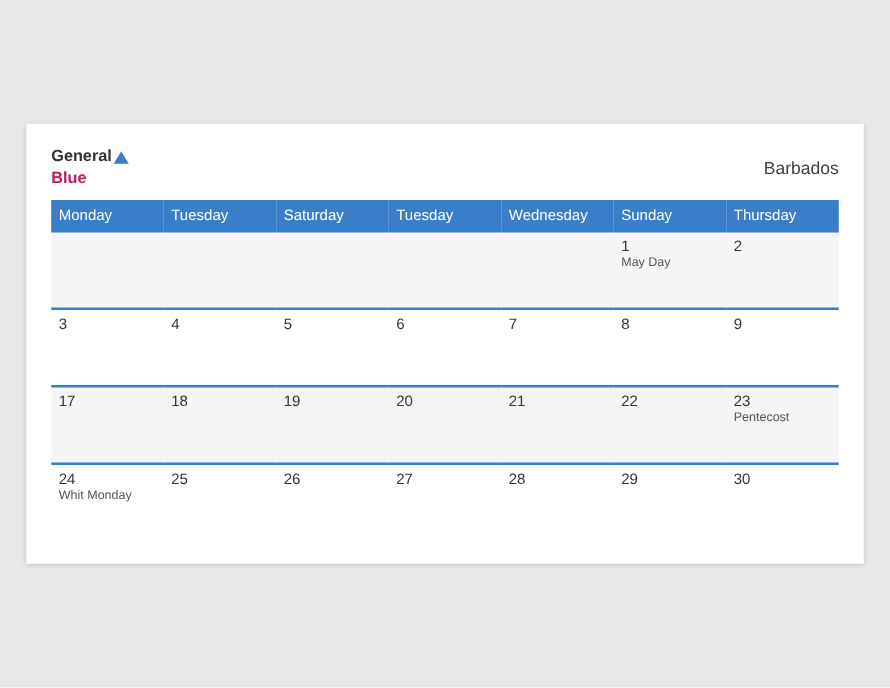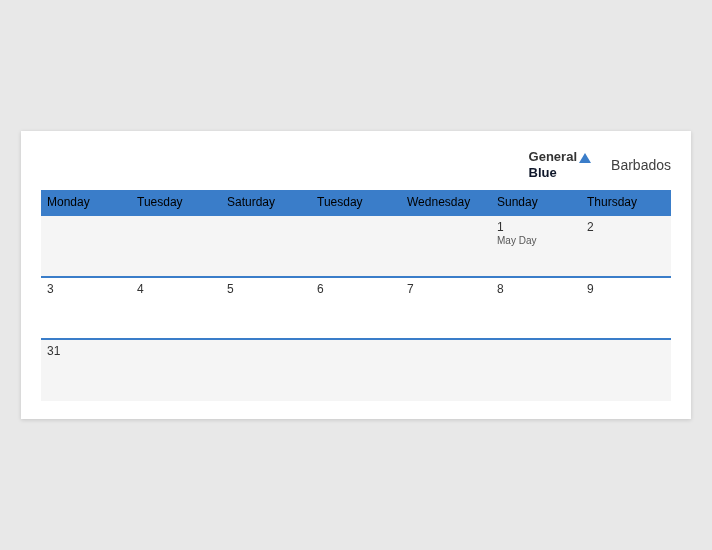--- a/index.html
+++ b/index.html
@@ -14,32 +14,32 @@
     }
     .calendar-wrapper {
       background: #fff;
       width: 670px;
       padding: 18px 20px 18px 20px;
       box-shadow: 0 1px 4px rgba(0,0,0,0.15);
     }
     .cal-header {
       display: flex;
       align-items: center;
-      justify-content: flex-end;
+      justify-content: space-between;
       margin-bottom: 10px;
     }
     .logo {
       display: flex;
       flex-direction: column;
       font-size: 11px;
       font-weight: bold;
       line-height: 1.2;
     }
     .logo-general { color: #333; font-size: 13px; }
-    .logo-blue { color: #0f172a; font-size: 13px; }
+    .logo-blue { color: #be185d; font-size: 13px; }
     .logo-triangle {
       display: inline-block;
       width: 0; height: 0;
       border-left: 6px solid transparent;
       border-right: 6px solid transparent;
       border-bottom: 10px solid #3a7dc9;
       margin-left: 2px;
       vertical-align: middle;
     }
     .cal-title {
@@ -54,21 +54,21 @@
       color: #404040;
       text-align: right;
       min-width: 80px;
     }
     .cal-grid {
       width: 100%;
       border-collapse: collapse;
     }
     .cal-grid thead tr th {
       background: #3a7dc9;
-      color: #000000;
+      color: #ffffff;
       font-size: 12px;
       font-weight: normal;
       padding: 5px 6px;
       text-align: left;
       border: none;
     }
     .cal-grid tbody tr td {
       width: 14.28%;
       vertical-align: top;
       padding: 4px 6px 16px 6px;
@@ -165,24 +165,61 @@
           </td>
           <td>
             <span class="day-num">8</span>
           </td>
           <td>
             <span class="day-num">9</span>
           </td>
         </tr>
         <tr>
           <td>
-            <span class="day-num">31</span>
-          </td>
-          <td class="empty"></td>
-          <td class="empty"></td>
-          <td class="empty"></td>
-          <td class="empty"></td>
-          <td class="empty"></td>
-          <td class="empty"></td>
+            <span class="day-num">17</span>
+          </td>
+          <td>
+            <span class="day-num">18</span>
+          </td>
+          <td>
+            <span class="day-num">19</span>
+          </td>
+          <td>
+            <span class="day-num">20</span>
+          </td>
+          <td>
+            <span class="day-num">21</span>
+          </td>
+          <td>
+            <span class="day-num">22</span>
+          </td>
+          <td>
+            <span class="day-num">23</span>
+            <span class="holiday">Pentecost</span>
+          </td>
+        </tr>
+        <tr>
+          <td>
+            <span class="day-num">24</span>
+            <span class="holiday">Whit Monday</span>
+          </td>
+          <td>
+            <span class="day-num">25</span>
+          </td>
+          <td>
+            <span class="day-num">26</span>
+          </td>
+          <td>
+            <span class="day-num">27</span>
+          </td>
+          <td>
+            <span class="day-num">28</span>
+          </td>
+          <td>
+            <span class="day-num">29</span>
+          </td>
+          <td>
+            <span class="day-num">30</span>
+          </td>
         </tr>
       </tbody>
   </table>
 </div>
 
 </body></html>

